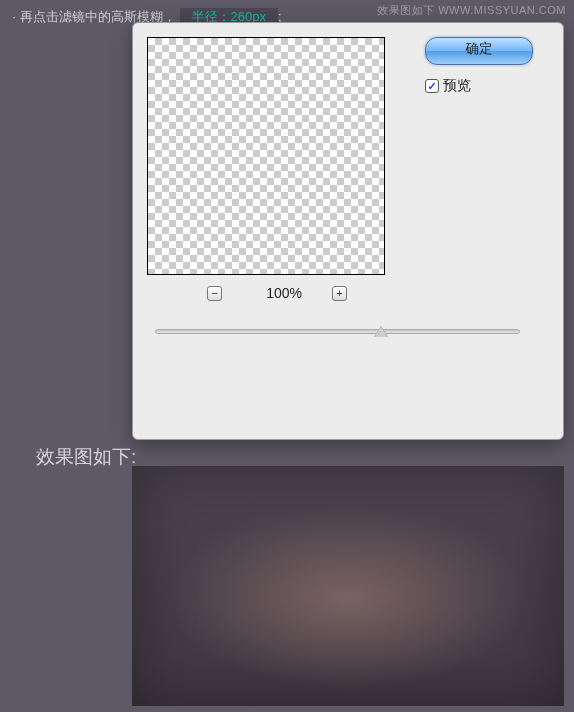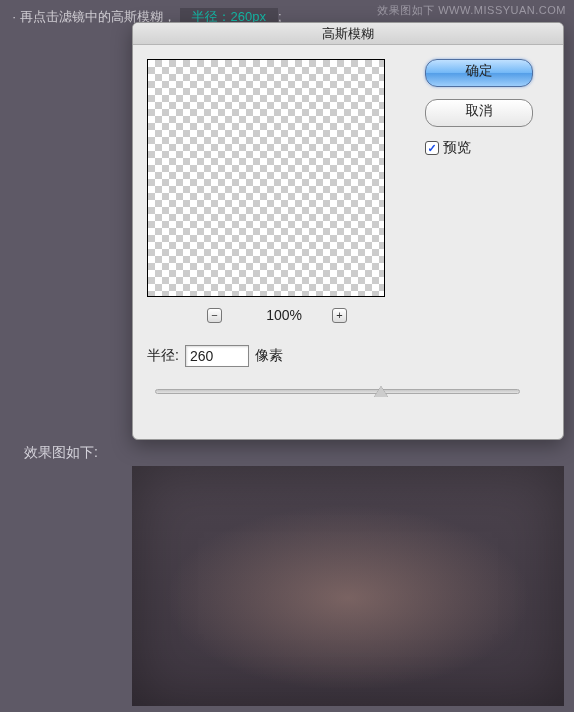--- a/index.html
+++ b/index.html
@@ -171,22 +171,22 @@
       border: 1px solid #555;
       border-radius: 3px;
       background: #fff;
       display: inline-flex;
       align-items: center; justify-content: center;
       font-size: 11px; color: #1a4eea; font-weight: bold;
     }
     .result-label {
       position: absolute;
       top: 444px;
-      left: 24px;
-      font-size: 14px;
+      left: 36px;
+      font-size: 19px;
       color: #d4d2da;
     }
     .result-image {
       position: absolute;
       top: 466px;
       left: 132px;
       width: 432px;
       height: 240px;
       background:
         radial-gradient(ellipse 60% 55% at 50% 55%, rgba(165,130,120,0.55), rgba(60,50,58,0.0) 70%),
@@ -198,42 +198,35 @@
 <body>
 
 <div class="watermark">效果图如下  WWW.MISSYUAN.COM</div>
 
 <div class="instruction-line">
   <span>· 再点击滤镜中的高斯模糊，</span>
   <span class="highlight">半径：260px</span><span>;</span>
 </div>
 
 <div class="dialog">
-  <div class="dialog-titlebar">高斯模糊</div>
   <div class="dialog-body">
     <div class="left-col">
       <div class="preview-box"></div>
       <div class="zoom-row">
         <div class="zoom-btn">−</div>
         <div class="zoom-pct">100%</div>
         <div class="zoom-btn">+</div>
       </div>
-      <div class="radius-row">
-        <span>半径:</span>
-        <input class="radius-input" value="260" style="">
-        <span>像素</span>
-      </div>
       <div class="slider-wrap">
         <div class="slider-track"></div>
         <div class="slider-thumb" id="slider-thumb" style="left: 60%;"></div>
       </div>
     </div>
     <div class="right-col">
       <div class="btn btn-primary">确定</div>
-      <div class="btn btn-default">取消</div>
       <div class="preview-check">
         <span class="checkbox">✓</span>
         <span>预览</span>
       </div>
     </div>
   </div>
 </div>
 
 <div class="result-label">效果图如下:</div>
 <div class="result-image"></div>

